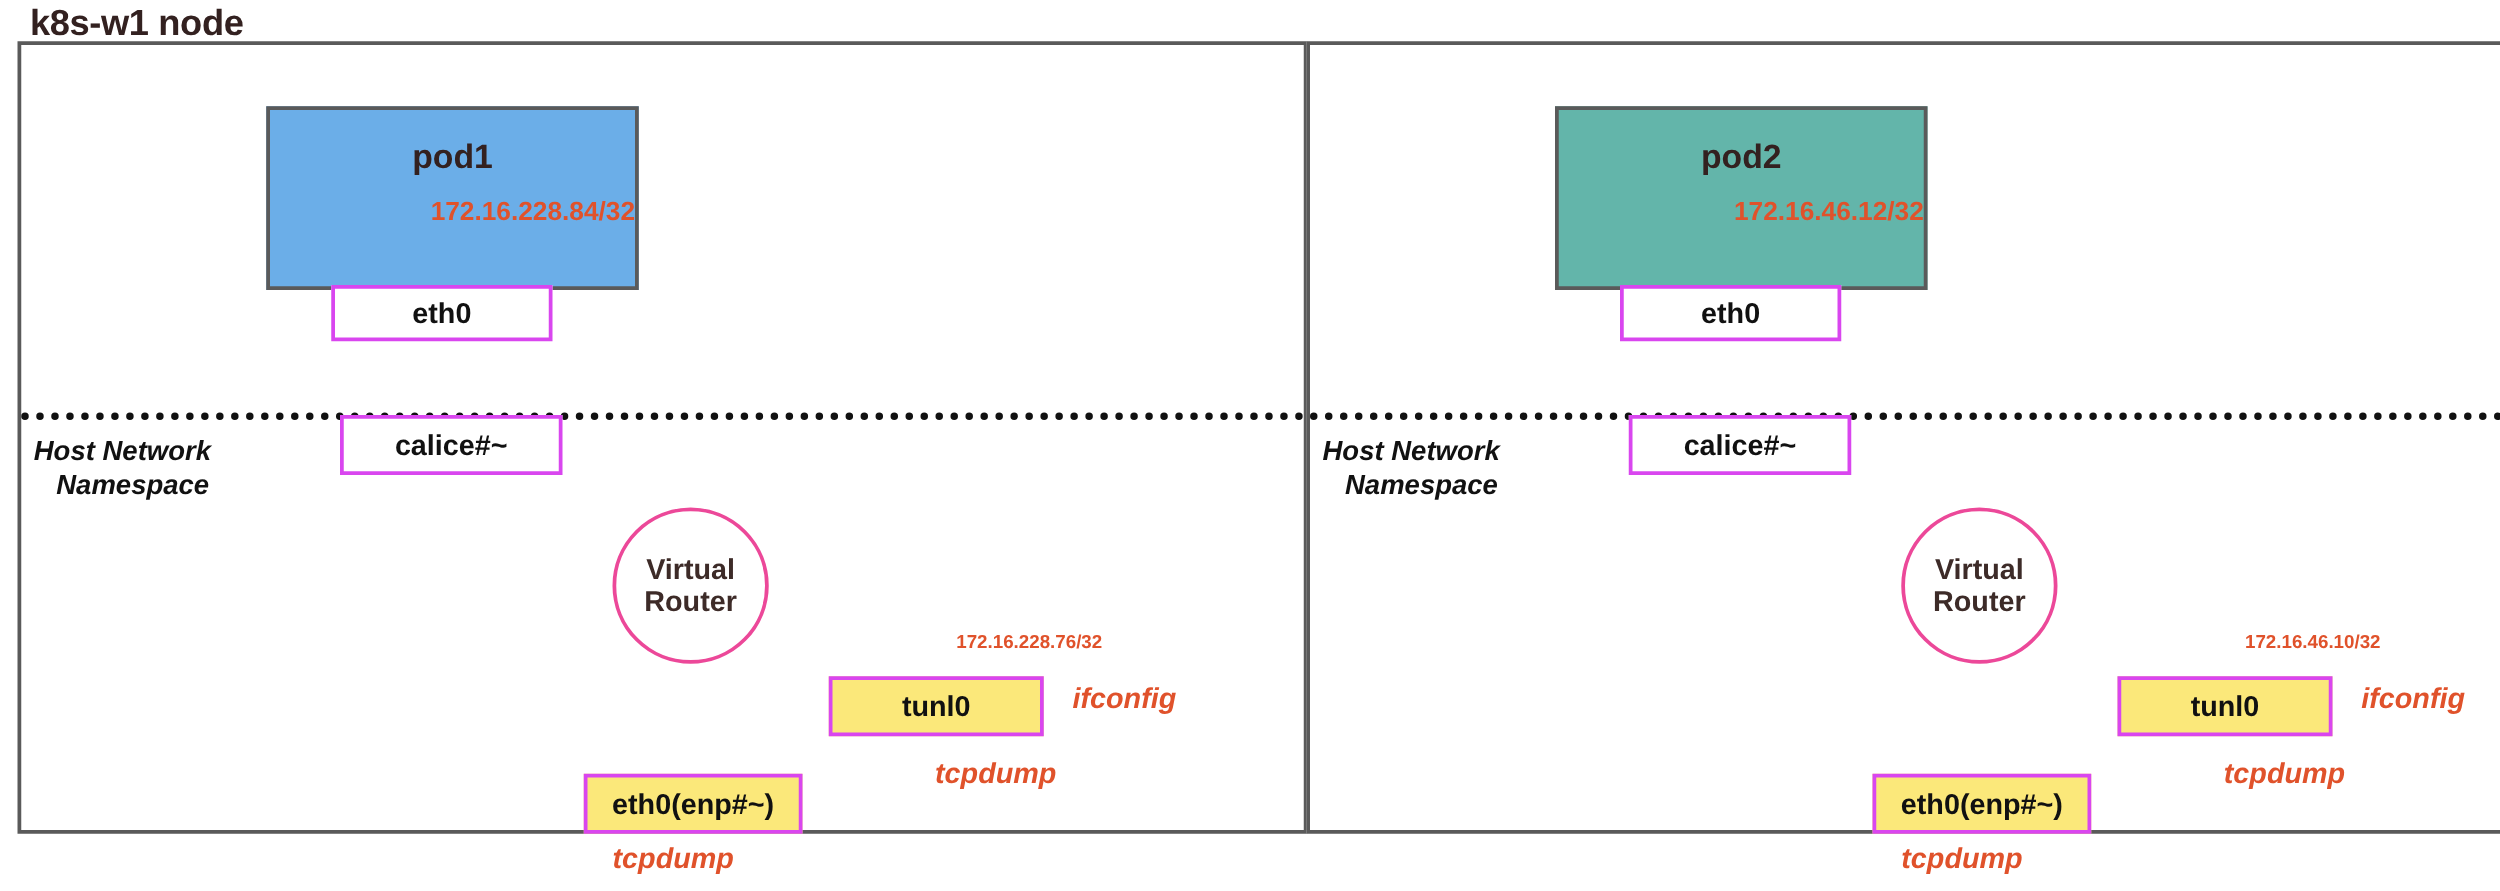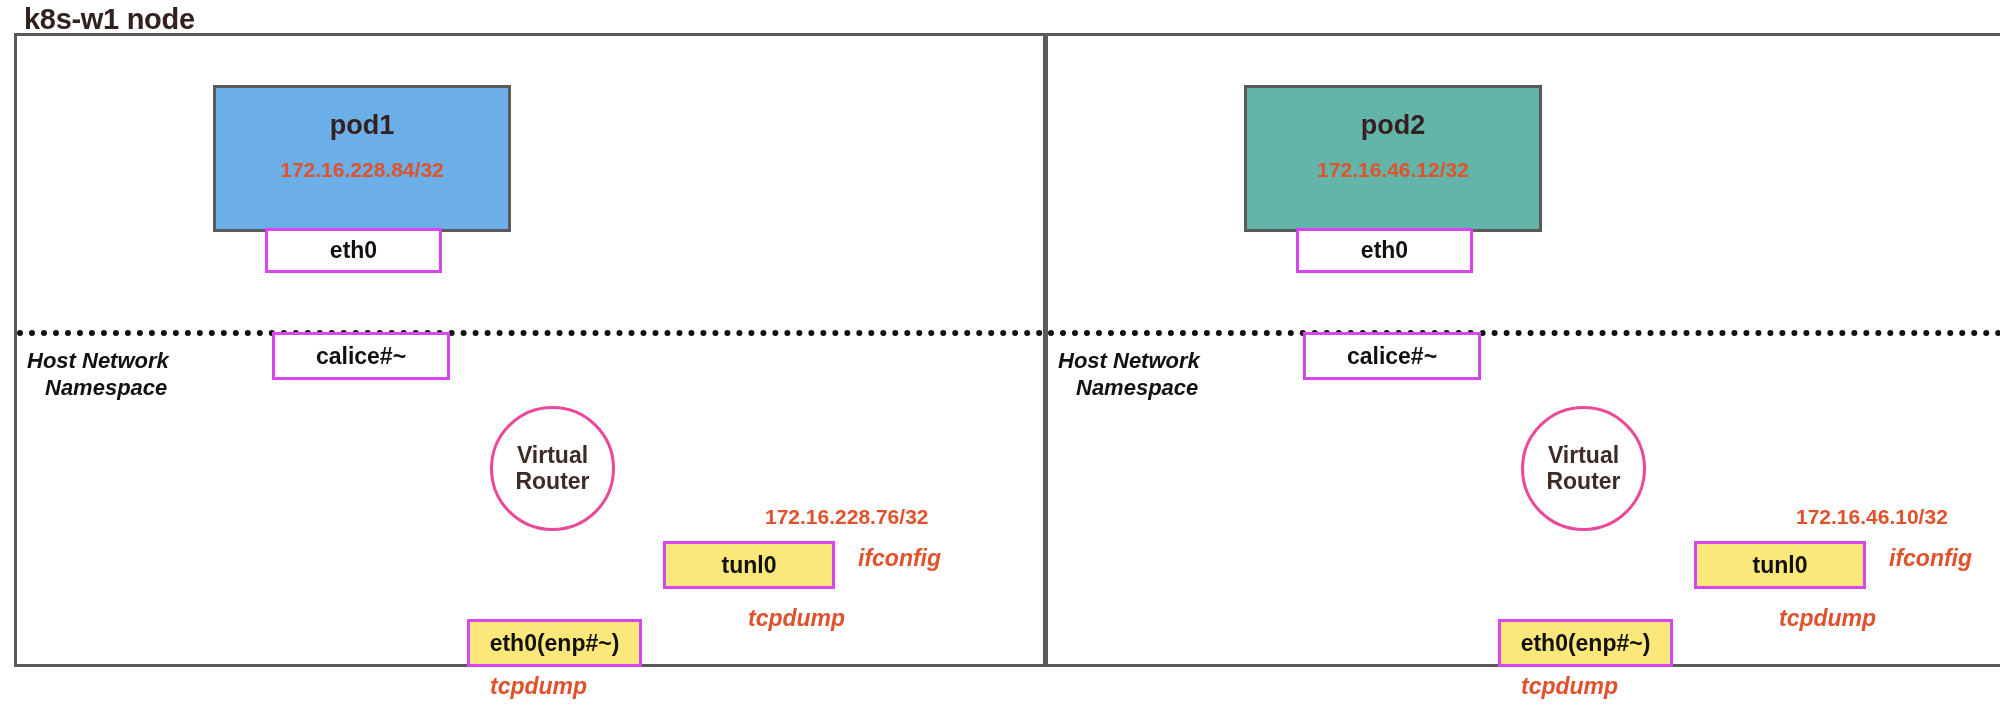--- a/index.html
+++ b/index.html
@@ -50,21 +50,21 @@
     position: absolute;
     width: 100%;
     text-align: center;
     font-size: 27px;
     font-weight: bold;
     color: #332120;
   }
   .pod-ip {
     position: absolute;
     width: 100%;
-    text-align: center;
+    text-align: right;
     font-size: 21px;
     font-weight: bold;
     color: #e0522b;
     white-space: nowrap;
   }
   .iface-box {
     position: absolute;
     border: 3px solid #d946ef;
     background: #ffffff;
     box-sizing: border-box;
@@ -107,21 +107,21 @@
     flex-direction: column;
     align-items: center;
     justify-content: center;
     font-size: 23px;
     font-weight: bold;
     color: #3d2b28;
     line-height: 1.12;
   }
   .ann {
     position: absolute;
-    font-size: 21px;
+    font-size: 15px;
     font-weight: bold;
     color: #e0522b;
     white-space: nowrap;
   }
   .ann.italic {
     font-style: italic;
     font-size: 23px;
   }
   .ann.ip {
     font-style: normal;

